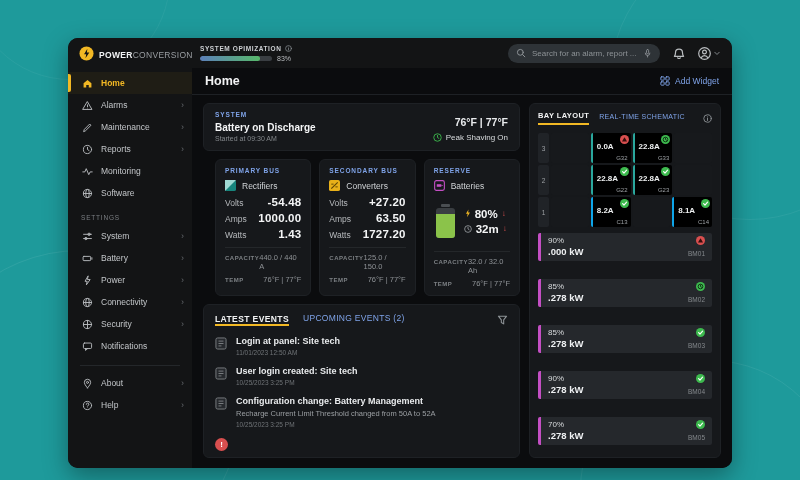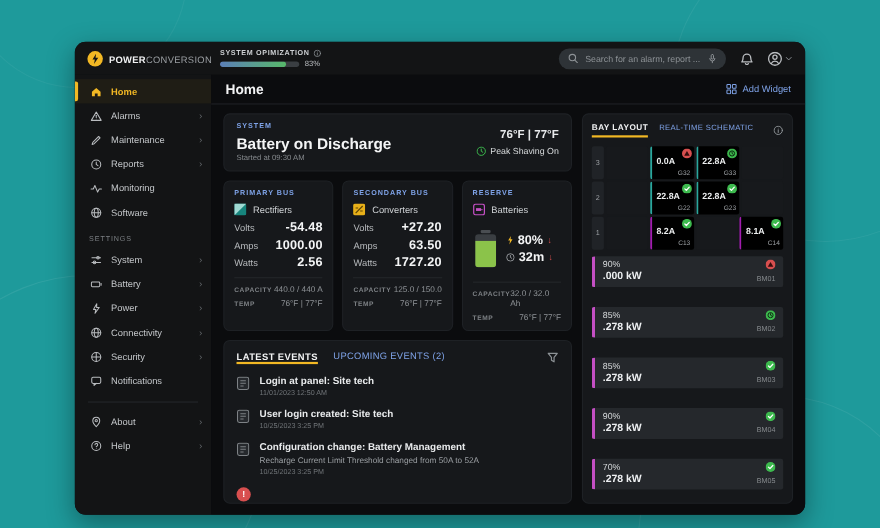--- a/index.html
+++ b/index.html
@@ -51,28 +51,28 @@
   .page-title { font-size:12.5px; font-weight:bold; color:#f2f3f4; }
   .add-widget { margin-left:auto; display:flex; align-items:center; gap:5px; color:#7fa3e8; font-size:8.5px; }
 
   .content { flex:1; display:flex; gap:9px; padding:8px 11px 10px; min-height:0; }
   .left-col { flex:1; display:flex; flex-direction:column; min-width:0; }
   .card { background:#16181b; border-radius:6px; border:1px solid #1e2125; }
 
   
   .system-card { padding:7px 11px 8px; position:relative; margin-bottom:8px; flex:none; }
   .tag-label { font-size:6.5px; font-weight:bold; letter-spacing:.9px; color:#7fa3e8; }
-  .sys-title { font-size:14px; font-weight:bold; color:#f4f5f6; margin-top:4px; }
+  .sys-title { font-size:10px; font-weight:bold; color:#f4f5f6; margin-top:4px; }
   .sys-sub { font-size:7px; color:#84888c; margin-top:2px; }
   .sys-right { position:absolute; right:11px; top:12px; text-align:right; }
   .sys-temps { font-size:10.5px; font-weight:bold; color:#e8eaec; }
   .sys-peak { display:flex; align-items:flex-start; gap:4px; font-size:8px; color:#d9dcde; margin-top:5px; justify-content:flex-end; }
 
   
-  .bus-row { display:flex; gap:8px; margin-bottom:8px; flex:none; }
+  .bus-row { display:flex; gap:8px; margin-bottom:8px; flex:none;margin-left:12px; }
   .bus-card { flex:1; padding:7px 9px 6px; min-width:0; }
   .device-row { display:flex; align-items:center; gap:6px; margin-top:6px; margin-bottom:5px; }
   .device-name { font-size:8.5px; color:#cfd2d5; }
   .stat { display:flex; justify-content:space-between; align-items:baseline; margin:4px 0; }
   .stat-k { font-size:8.5px; color:#b7babd; }
   .stat-v { font-size:11.5px; font-weight:bold; color:#f4f5f6; letter-spacing:.2px; }
   .bus-div { height:1px; background:#24272a; margin:7px 0 5px; }
   .meta { display:flex; justify-content:space-between; align-items:baseline; margin:4px 0 1px; }
   .meta-k { font-size:6px; font-weight:bold; letter-spacing:.5px; color:#7d8185; }
   .meta-v { font-size:7.5px; color:#8e9296; }
@@ -105,21 +105,21 @@
   .rp-tabs { display:flex; align-items:center; gap:10px; flex:none; }
   .rp-tab-active { font-size:7.5px; font-weight:bold; letter-spacing:.4px; color:#f2f3f4; padding-bottom:3px; border-bottom:2px solid #f2b824; }
   .rp-tab { font-size:7px; letter-spacing:.3px; color:#7fa3e8; padding-bottom:3px; }
   .rp-tabs .inf { margin-left:auto; }
   .bay-grid { display:flex; flex-direction:column; gap:2px; margin:8px 0 6px; flex:none; }
   .bay-row { display:flex; gap:2px; height:30px; }
   .row-num { width:11px; background:#202327; color:#9da1a5; font-size:6.5px; display:flex; align-items:center; justify-content:center; border-radius:2px; flex:none; }
   .slot { flex:1; background:#17191c; border-radius:2px; }
   .bcell { flex:1; background:#000000; border-radius:2px; position:relative; }
   .bcell.g { border-left:2px solid #2aa79d; }
-  .bcell.c { border-left:2px solid #a21caf; }
+  .bcell.c { border-left:2px solid #0ea5e9; }
   .bcell-v { position:absolute; left:4px; top:9px; font-size:8px; font-weight:bold; color:#eef0f1; }
   .bcell-l { position:absolute; right:3px; bottom:2px; font-size:6px; color:#9da1a5; }
   .bcell-s { position:absolute; right:2px; top:2px; }
   .mod-list { display:flex; flex-direction:column; gap:18px; }
   .mod { background:#25282c; border-left:3px solid #c44fc4; border-radius:2px; padding:3px 7px 4px; }
   .mod-l1 { display:flex; justify-content:space-between; align-items:center; }
   .mod-pct { font-size:8px; color:#d8dbdd; }
   .mod-l2 { display:flex; justify-content:space-between; align-items:flex-end; margin-top:1px; }
   .mod-kw { font-size:9.5px; font-weight:bold; color:#eef0f2; }
   .mod-id { font-size:6.5px; color:#84888c; }
@@ -412,21 +412,21 @@
               <div class="stat">
                   <span class="stat-k">Volts</span>
                   <span class="stat-v">-54.48</span>
                 </div>
               <div class="stat">
                   <span class="stat-k">Amps</span>
                   <span class="stat-v">1000.00</span>
                 </div>
               <div class="stat">
                   <span class="stat-k">Watts</span>
-                  <span class="stat-v">2.56</span>
+                  <span class="stat-v">1.43</span>
                 </div>
               <div class="bus-div"></div>
               <div class="meta">
                   <span class="meta-k">CAPACITY</span>
                   <span class="meta-v">440.0 / 440 A</span>
                 </div>
               <div class="meta">
                   <span class="meta-k">TEMP</span>
                   <span class="meta-v">76°F | 77°F</span>
                 </div>

